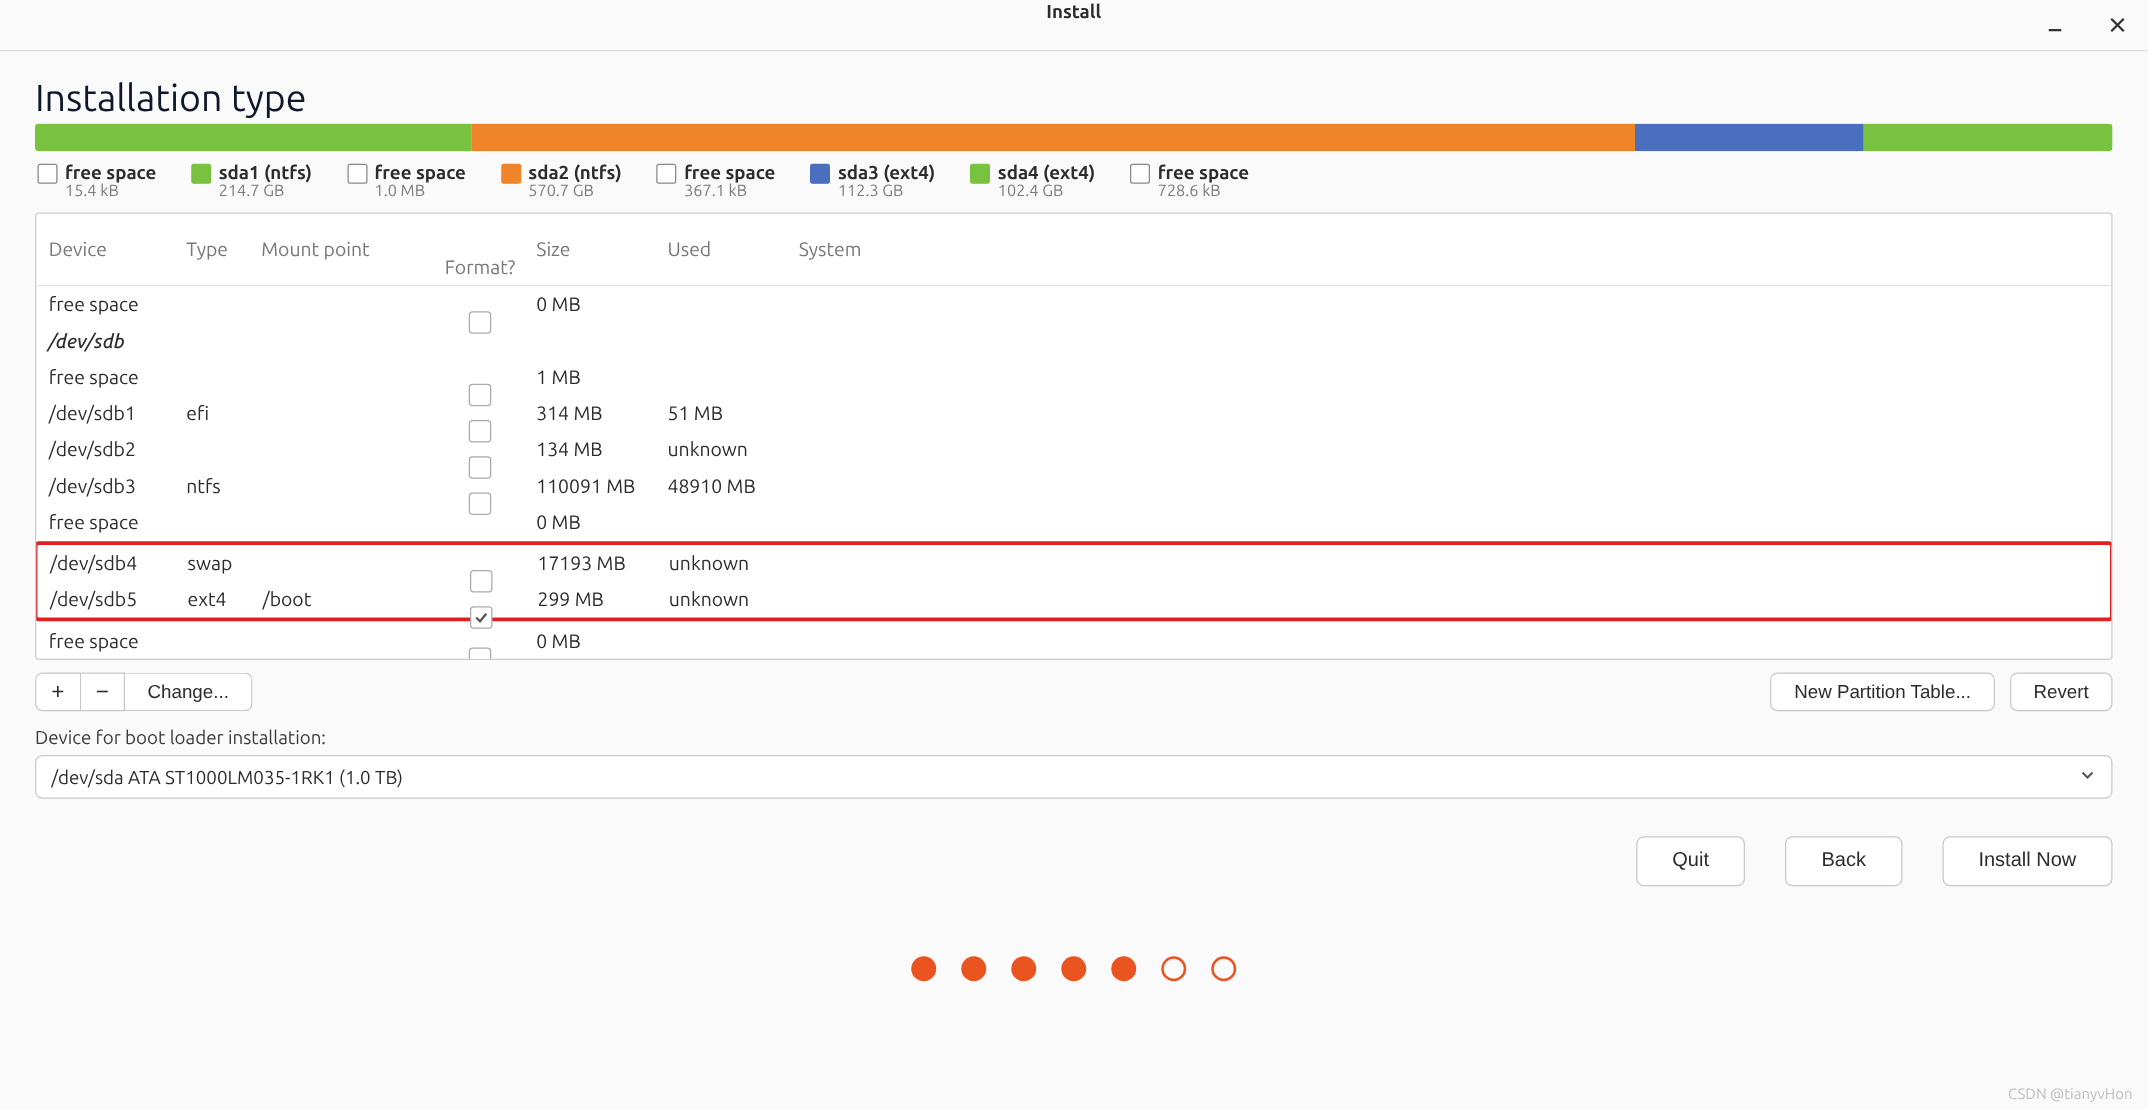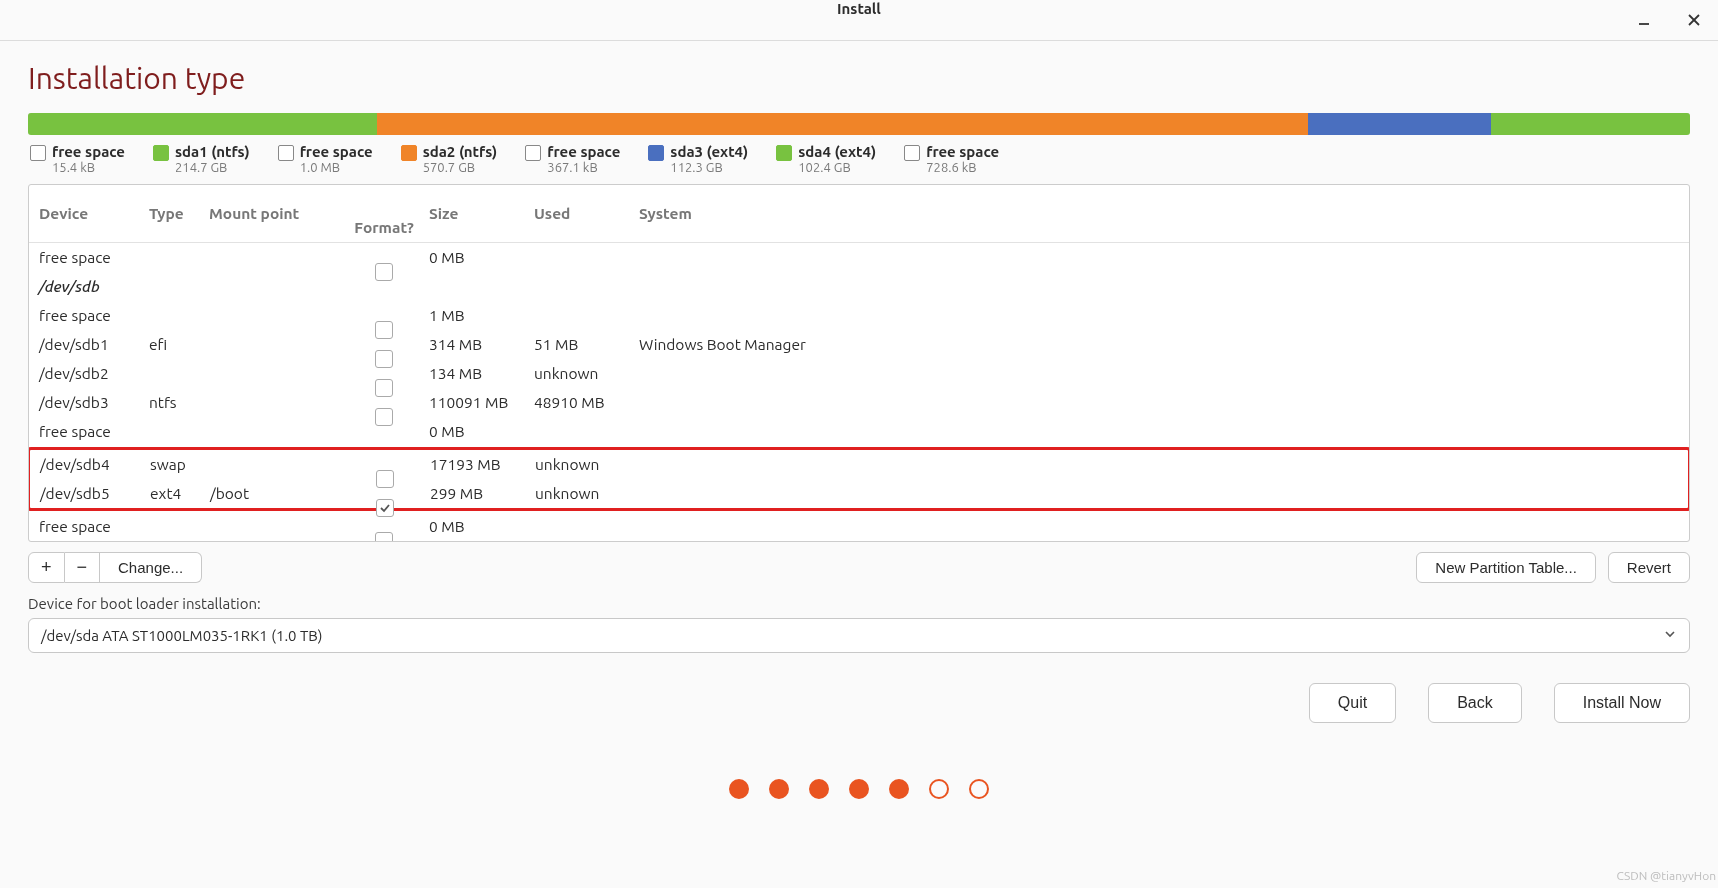--- a/index.html
+++ b/index.html
@@ -39,24 +39,24 @@
     display: inline-flex;
     align-items: center;
     justify-content: center;
     color: #333;
     cursor: default;
   }
   .content {
     padding: 20px 28px 10px 28px;
   }
   h1.page-title {
-    margin: 0 0 18px 0;
+    margin: 0 0 4px 0;
     font-size: 30px;
     font-weight: 400;
-    color: #7f1d1d;
+    color: #0f172a;
   }
   
   .partbar {
     display: flex;
     height: 22px;
     width: 100%;
     border-radius: 3px;
     overflow: hidden;
     box-shadow: inset 0 1px 2px rgba(0,0,0,0.15);
   }
@@ -92,21 +92,21 @@
     background: #fff;
   }
   .part-table .hdr, .part-table .row {
     display: flex;
     align-items: center;
     padding: 2px 6px;
     font-size: 15.5px;
   }
   .part-table .hdr {
     color: #777;
-    font-weight: 700;
+    font-weight: 400;
     border-bottom: 1px solid #e2e2e2;
     padding: 6px 6px;
   }
   .col-device { width: 110px; padding-left:4px;}
   .col-type   { width: 60px; }
   .col-mount  { width: 130px; }
   .col-format { width: 90px; display:flex; justify-content:center;margin-top:28px; }
   .col-size   { width: 105px; }
   .col-used   { width: 105px; }
   .col-system { flex: 1; }
@@ -186,21 +186,21 @@
     margin-top: 56px;
     padding-bottom: 20px;
   }
   .dot {
     width: 16px; height:16px; border-radius:50%;
     border: 2px solid #e95420;
   }
   .dot.fill { background:#e95420; }
   .watermark {
     position: fixed;
-    right: 2px;
+    right: 12px;
     bottom: 6px;
     font-size: 12px;
     color: #bdbdbd;
   }
 </style>
 </head>
 <body>
 
 <div class="window">
   <div class="titlebar">
@@ -326,21 +326,20 @@
           </div>
           <div class="row">
             <div class="col-device">/dev/sdb1</div>
             <div class="col-type">efi</div>
             <div class="col-mount"></div>
             <div class="col-format">
               <span class="chk"></span>
             </div>
             <div class="col-size">314 MB</div>
             <div class="col-used">51 MB</div>
-            <div class="col-system">Windows Boot Manager</div>
           </div>
           <div class="row">
             <div class="col-device">/dev/sdb2</div>
             <div class="col-type"></div>
             <div class="col-mount"></div>
             <div class="col-format">
               <span class="chk"></span>
             </div>
             <div class="col-size">134 MB</div>
             <div class="col-used">unknown</div>

